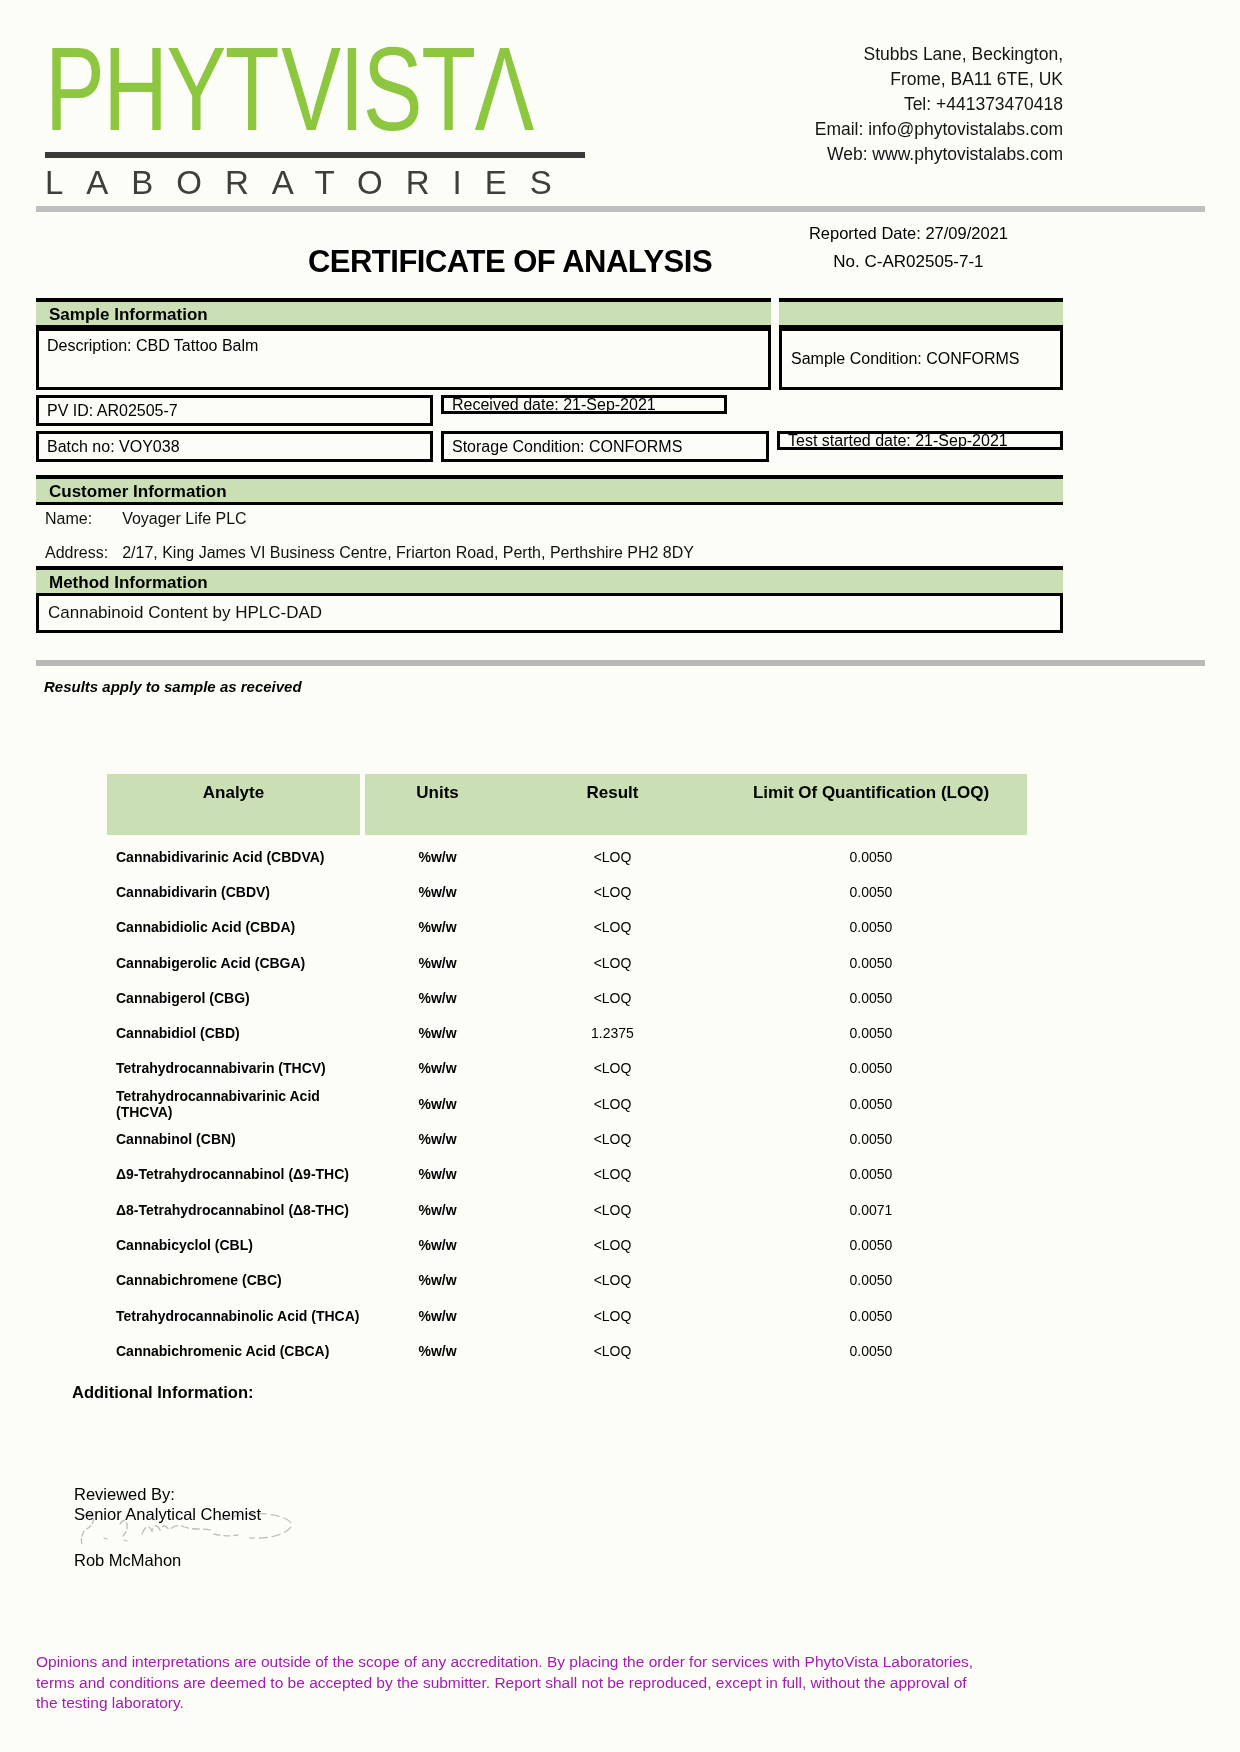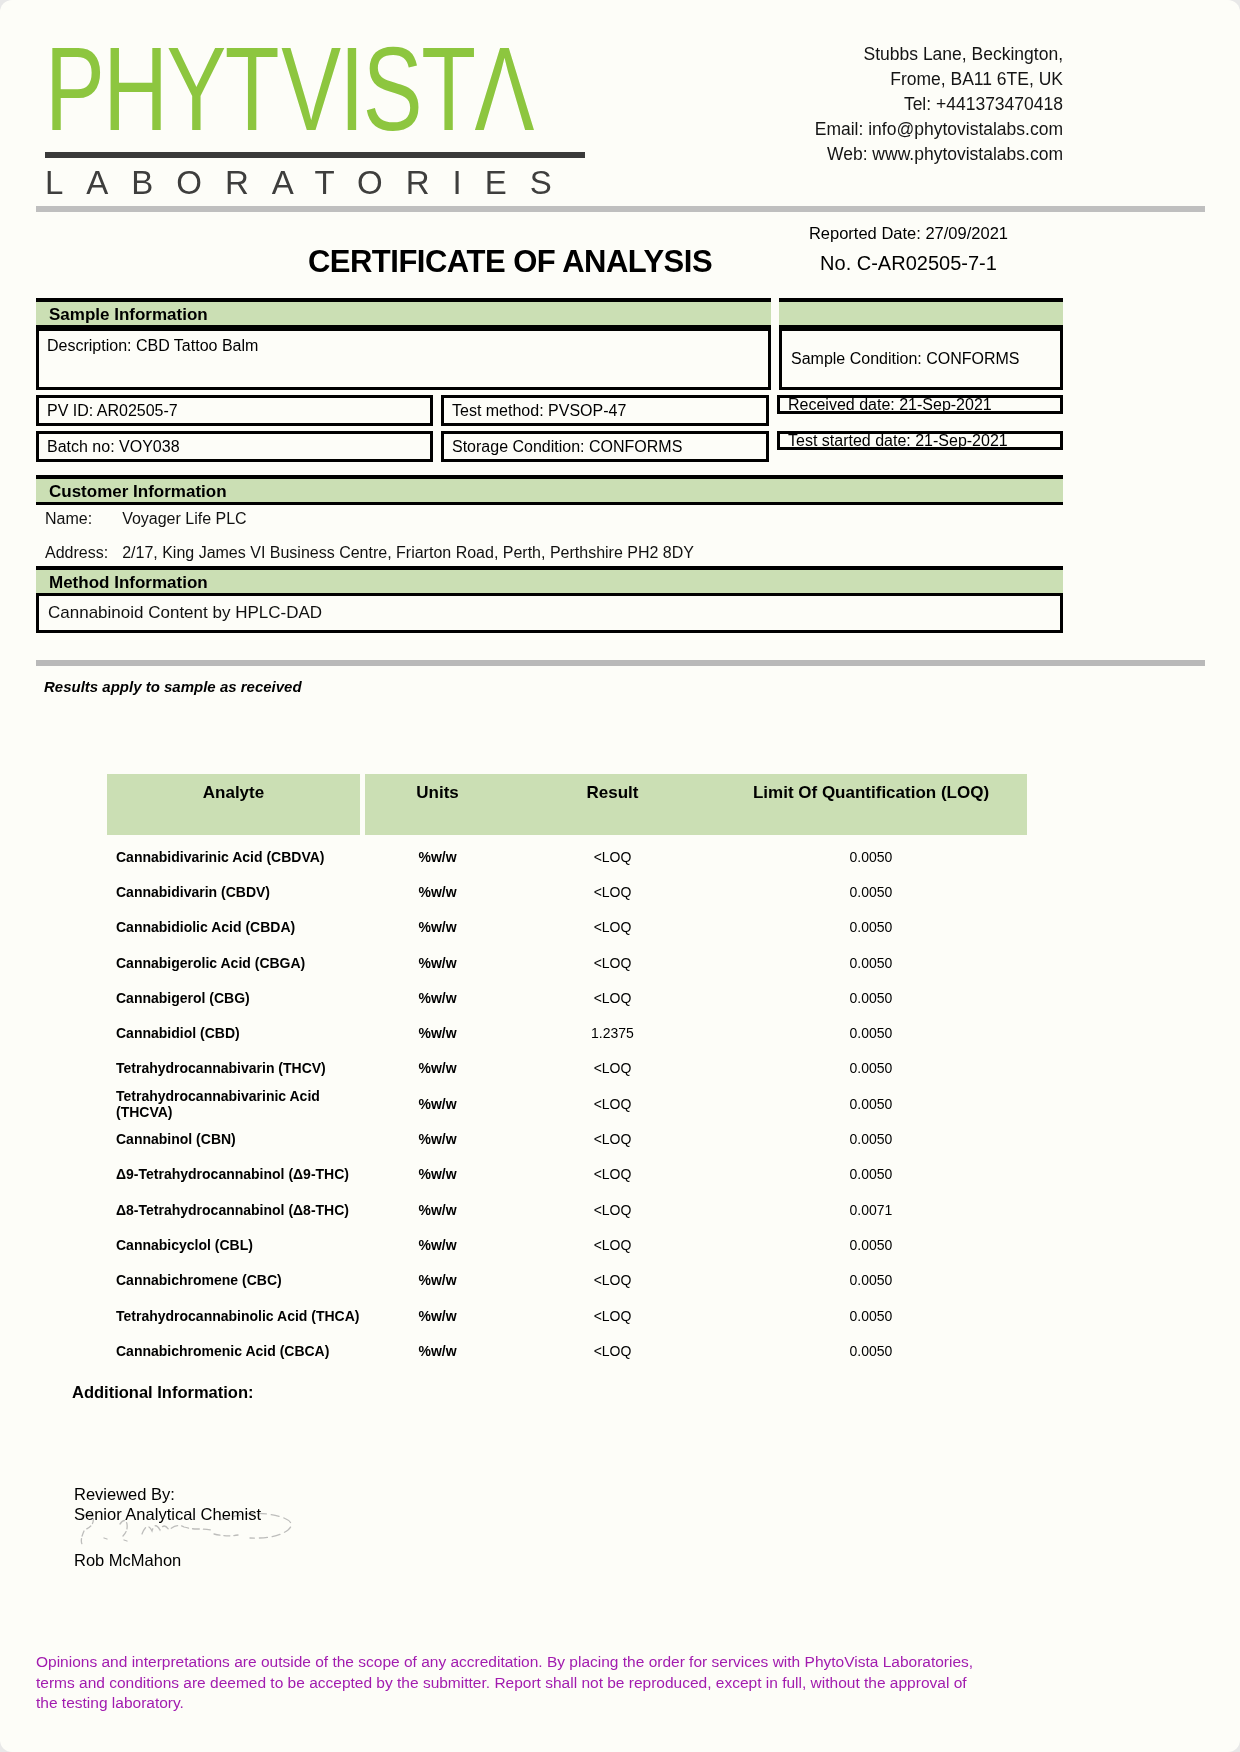--- a/index.html
+++ b/index.html
@@ -4,21 +4,20 @@
 <style>
   html,body{margin:0;padding:0;background:#e8e8e8;}
   .page{
     position:relative;
     width:1240px;height:1752px;
     background:#fdfdf8;
     margin:0 auto;
     font-family:"Liberation Sans", sans-serif;
     color:#111;
     overflow:hidden;
-    border-radius:12px;
   }
   
   .logo{position:absolute;left:45px;top:30px;width:545px;}
   .logo-word{
     display:flex;align-items:center;
     transform:scaleX(0.76);transform-origin:left top;
     color:#8dc63f;font-size:118px;line-height:1.0;font-weight:400;
     letter-spacing:-2px;white-space:nowrap;
   }
   .leaf{width:86px;height:104px;margin:0 2px;}
@@ -40,21 +39,21 @@
   
   .coa-title{
     position:absolute;top:244px;left:210px;width:600px;
     text-align:center;font-size:31px;font-weight:700;letter-spacing:-0.5px;color:#000;
   }
   .report-meta{
     position:absolute;top:224px;right:232px;
     text-align:center;
   }
   .report-meta .line1{font-size:16.5px;color:#000;}
-  .report-meta .line2{font-size:20px;margin-top:9px;color:#000;}
+  .report-meta .line2{font-size:17px;margin-top:9px;color:#000;}
   
   .info{position:absolute;left:36px;top:298px;width:1027px;}
   .sec-bar{
     position:relative;height:30px;background:#cbdfb4;
     border-top:4px solid #000;border-bottom:3px solid #000;
     box-sizing:border-box;
     display:flex;align-items:flex-end;
   }
   .sec-bar .sec-label{font-size:17px;font-weight:700;color:#000;padding-left:13px;}
   .bar-gap{position:absolute;top:-4px;bottom:-3px;width:8px;background:#fdfdf8;}
@@ -155,21 +154,20 @@
     <div class="sec-bar">
       <span class="sec-label">Sample Information</span>
       <span class="bar-gap" style="left:735px;"></span>
     </div>
     <div class="cells">
       <div class="cell desc-cell">Description: CBD Tattoo Balm</div>
       <div class="cell cond-cell">Sample Condition: CONFORMS</div>
     </div>
     <div class="cells row-3">
       <div class="cell c-a">PV ID: AR02505-7</div>
-      <div class="cell c-b">Test method: PVSOP-47</div>
       <div class="cell c-c">Received date: 21-Sep-2021</div>
     </div>
     <div class="cells row-3">
       <div class="cell c-a">Batch no: VOY038</div>
       <div class="cell c-b">Storage Condition: CONFORMS</div>
       <div class="cell c-c">Test started date: 21-Sep-2021</div>
     </div>
 
     <div class="sec-bar cust-bar">
       <span class="sec-label">Customer Information</span>

